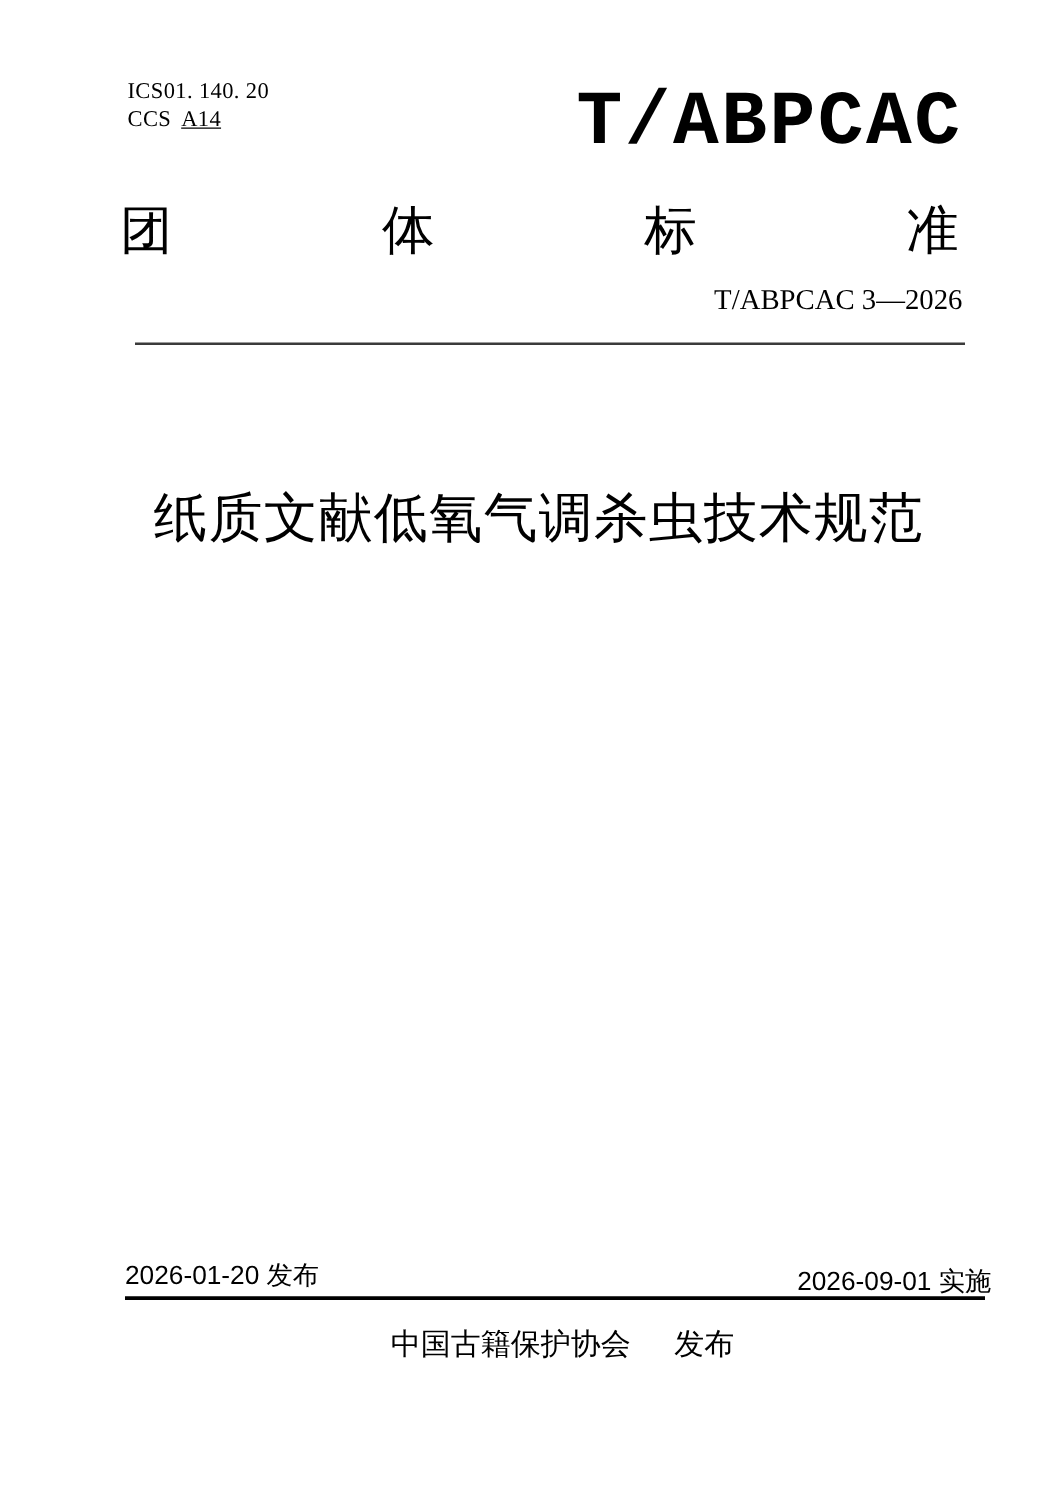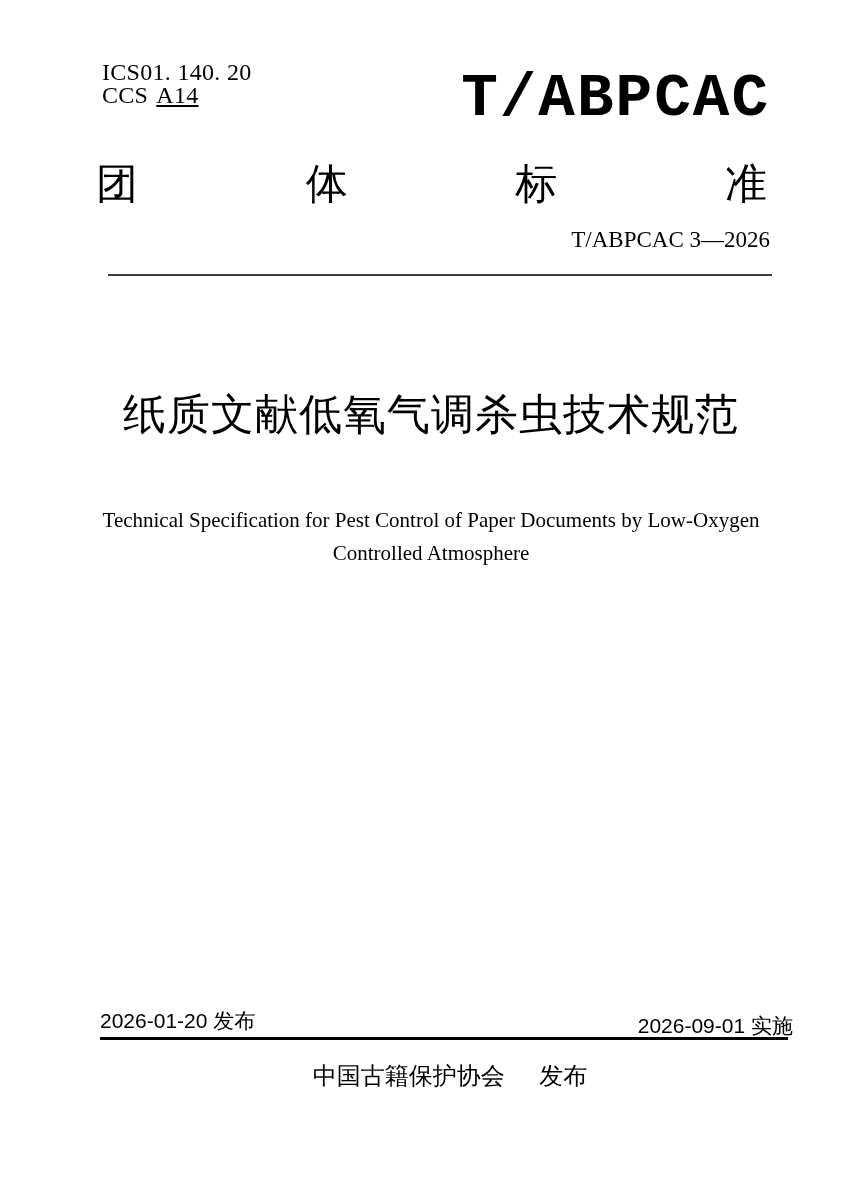--- a/index.html
+++ b/index.html
@@ -17,21 +17,21 @@
     font-family: "Liberation Sans", sans-serif;
     overflow: hidden;
   }
 
   
   .ics-block {
     position: absolute;
     left: 102px;
     top: 61px;
     font-family: "Liberation Serif", serif;
-    font-size: 24px;
+    font-size: 18px;
     line-height: 23px;
     letter-spacing: 0.3px;
   }
   .ccs-row { display: flex; }
   .ccs-row .ccs-value { margin-left: 8px; text-decoration: underline; }
 
   
   .org-code {
     position: absolute;
     top: 68px;
@@ -162,24 +162,20 @@
     <span>标</span>
     <span>准</span>
   </div>
 
   <div class="standard-number">T/ABPCAC 3—2026</div>
 
   <div class="rule-top"></div>
 
   <div class="title-zh">纸质文献低氧气调杀虫技术规范</div>
 
-  <div class="title-en">
-    <div>Technical Specification for Pest Control of Paper Documents by Low-Oxygen</div>
-    <div>Controlled Atmosphere</div>
-  </div>
 
   <div class="date-release">2026-01-20 发布</div>
   <div class="date-implement">2026-09-01 实施</div>
 
   <div class="rule-bottom"></div>
 
   <div class="footer">
     <span>中国古籍保护协会</span>
     <span class="publish-label">发布</span>
   </div>

